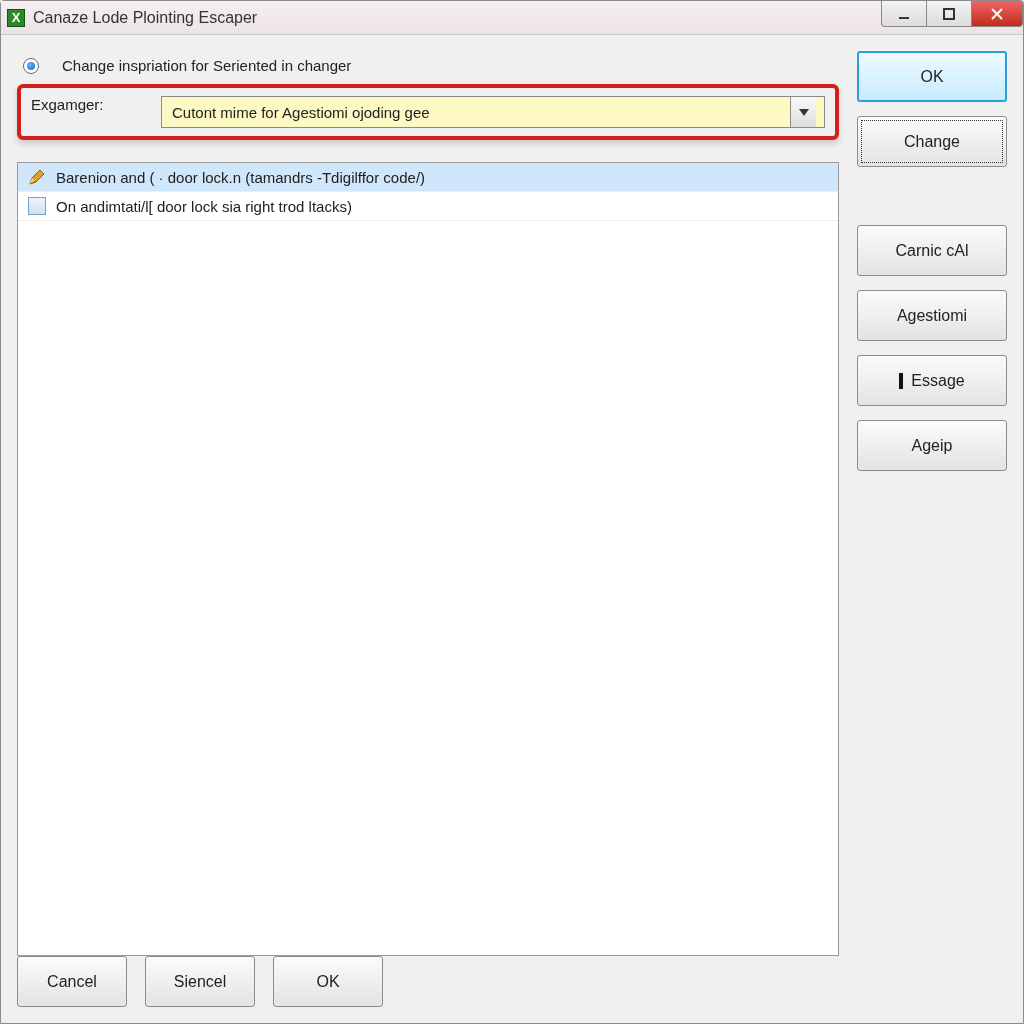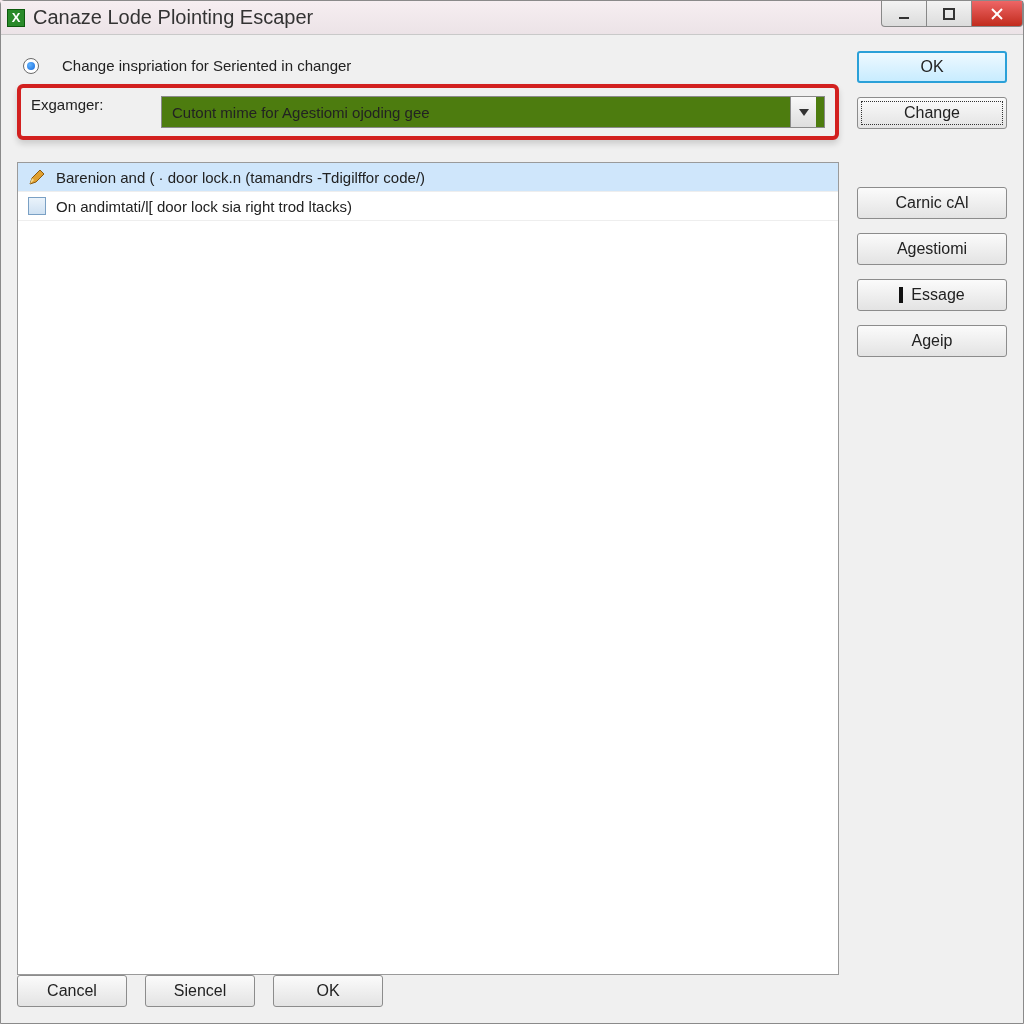--- a/index.html
+++ b/index.html
@@ -30,21 +30,21 @@
   position: relative;
 }
 .titlebar .app-icon {
   width: 18px; height: 18px;
   background: #2a8a2a;
   border: 1px solid #0d5a0d;
   margin-right: 8px;
   display: flex; align-items: center; justify-content: center;
   color: #fff; font-weight: bold; font-size: 13px; line-height: 1;
 }
-.titlebar .title-text { color: #333; font-size: 20px; }
+.titlebar .title-text { color: #333; font-size: 16px; }
 .titlebar .win-controls {
   position: absolute; right: 0; top: 0; display: flex;
 }
 .win-btn {
   width: 46px; height: 26px;
   border: 1px solid #888; border-top: none;
   background: linear-gradient(#f3f3f3,#dcdcdc);
   display: flex; align-items: center; justify-content: center;
   font-size: 14px; color: #333;
   margin-left: -1px;
@@ -88,21 +88,21 @@
   padding: 8px 10px;
   margin: 2px 0 10px 0;
   display: flex; gap: 20px;
   box-shadow: 0 4px 6px rgba(0,0,0,0.15);
   background: #f0f0f0;
 }
 .field-label { color: #222; min-width: 110px; }
 .combo {
   flex: 1; height: 32px;
   border: 1px solid #8a8a8a;
-  background: #4d7c0f;
+  background: #fef9c3;
   display: flex; align-items: center; justify-content: space-between;
   padding: 0 8px 0 10px;
 }
 .combo .combo-text { color: #222; }
 .combo .combo-btn {
   width: 26px; height: 100%;
   border-left: 1px solid #8a8a8a;
   background: linear-gradient(#f8f8f8,#dedede);
   display: flex; align-items: center; justify-content: center;
 }
@@ -127,21 +127,21 @@
   color: #222;
 }
 .list-row.selected { background: #cfe6fb; }
 .li-icon { width: 18px; height: 18px; display: inline-flex; align-items: center; justify-content: center; }
 .li-icon.box {
   border: 1px solid #7aa0c4; background: linear-gradient(#eaf3fb,#cfe1f2);
 }
 .li-icon.pencil svg { width: 18px; height: 18px; }
 
 .btn {
-  height: 32px;
+  height: 51px;
   border: 1px solid #8c8c8c;
   background: linear-gradient(#fbfbfb,#e3e3e3);
   border-radius: 3px;
   color: #222;
   display: flex; align-items: center; justify-content: center;
   padding: 0 8px;
   font-size: 16px;
   cursor: default;
 }
 .btn.primary {

